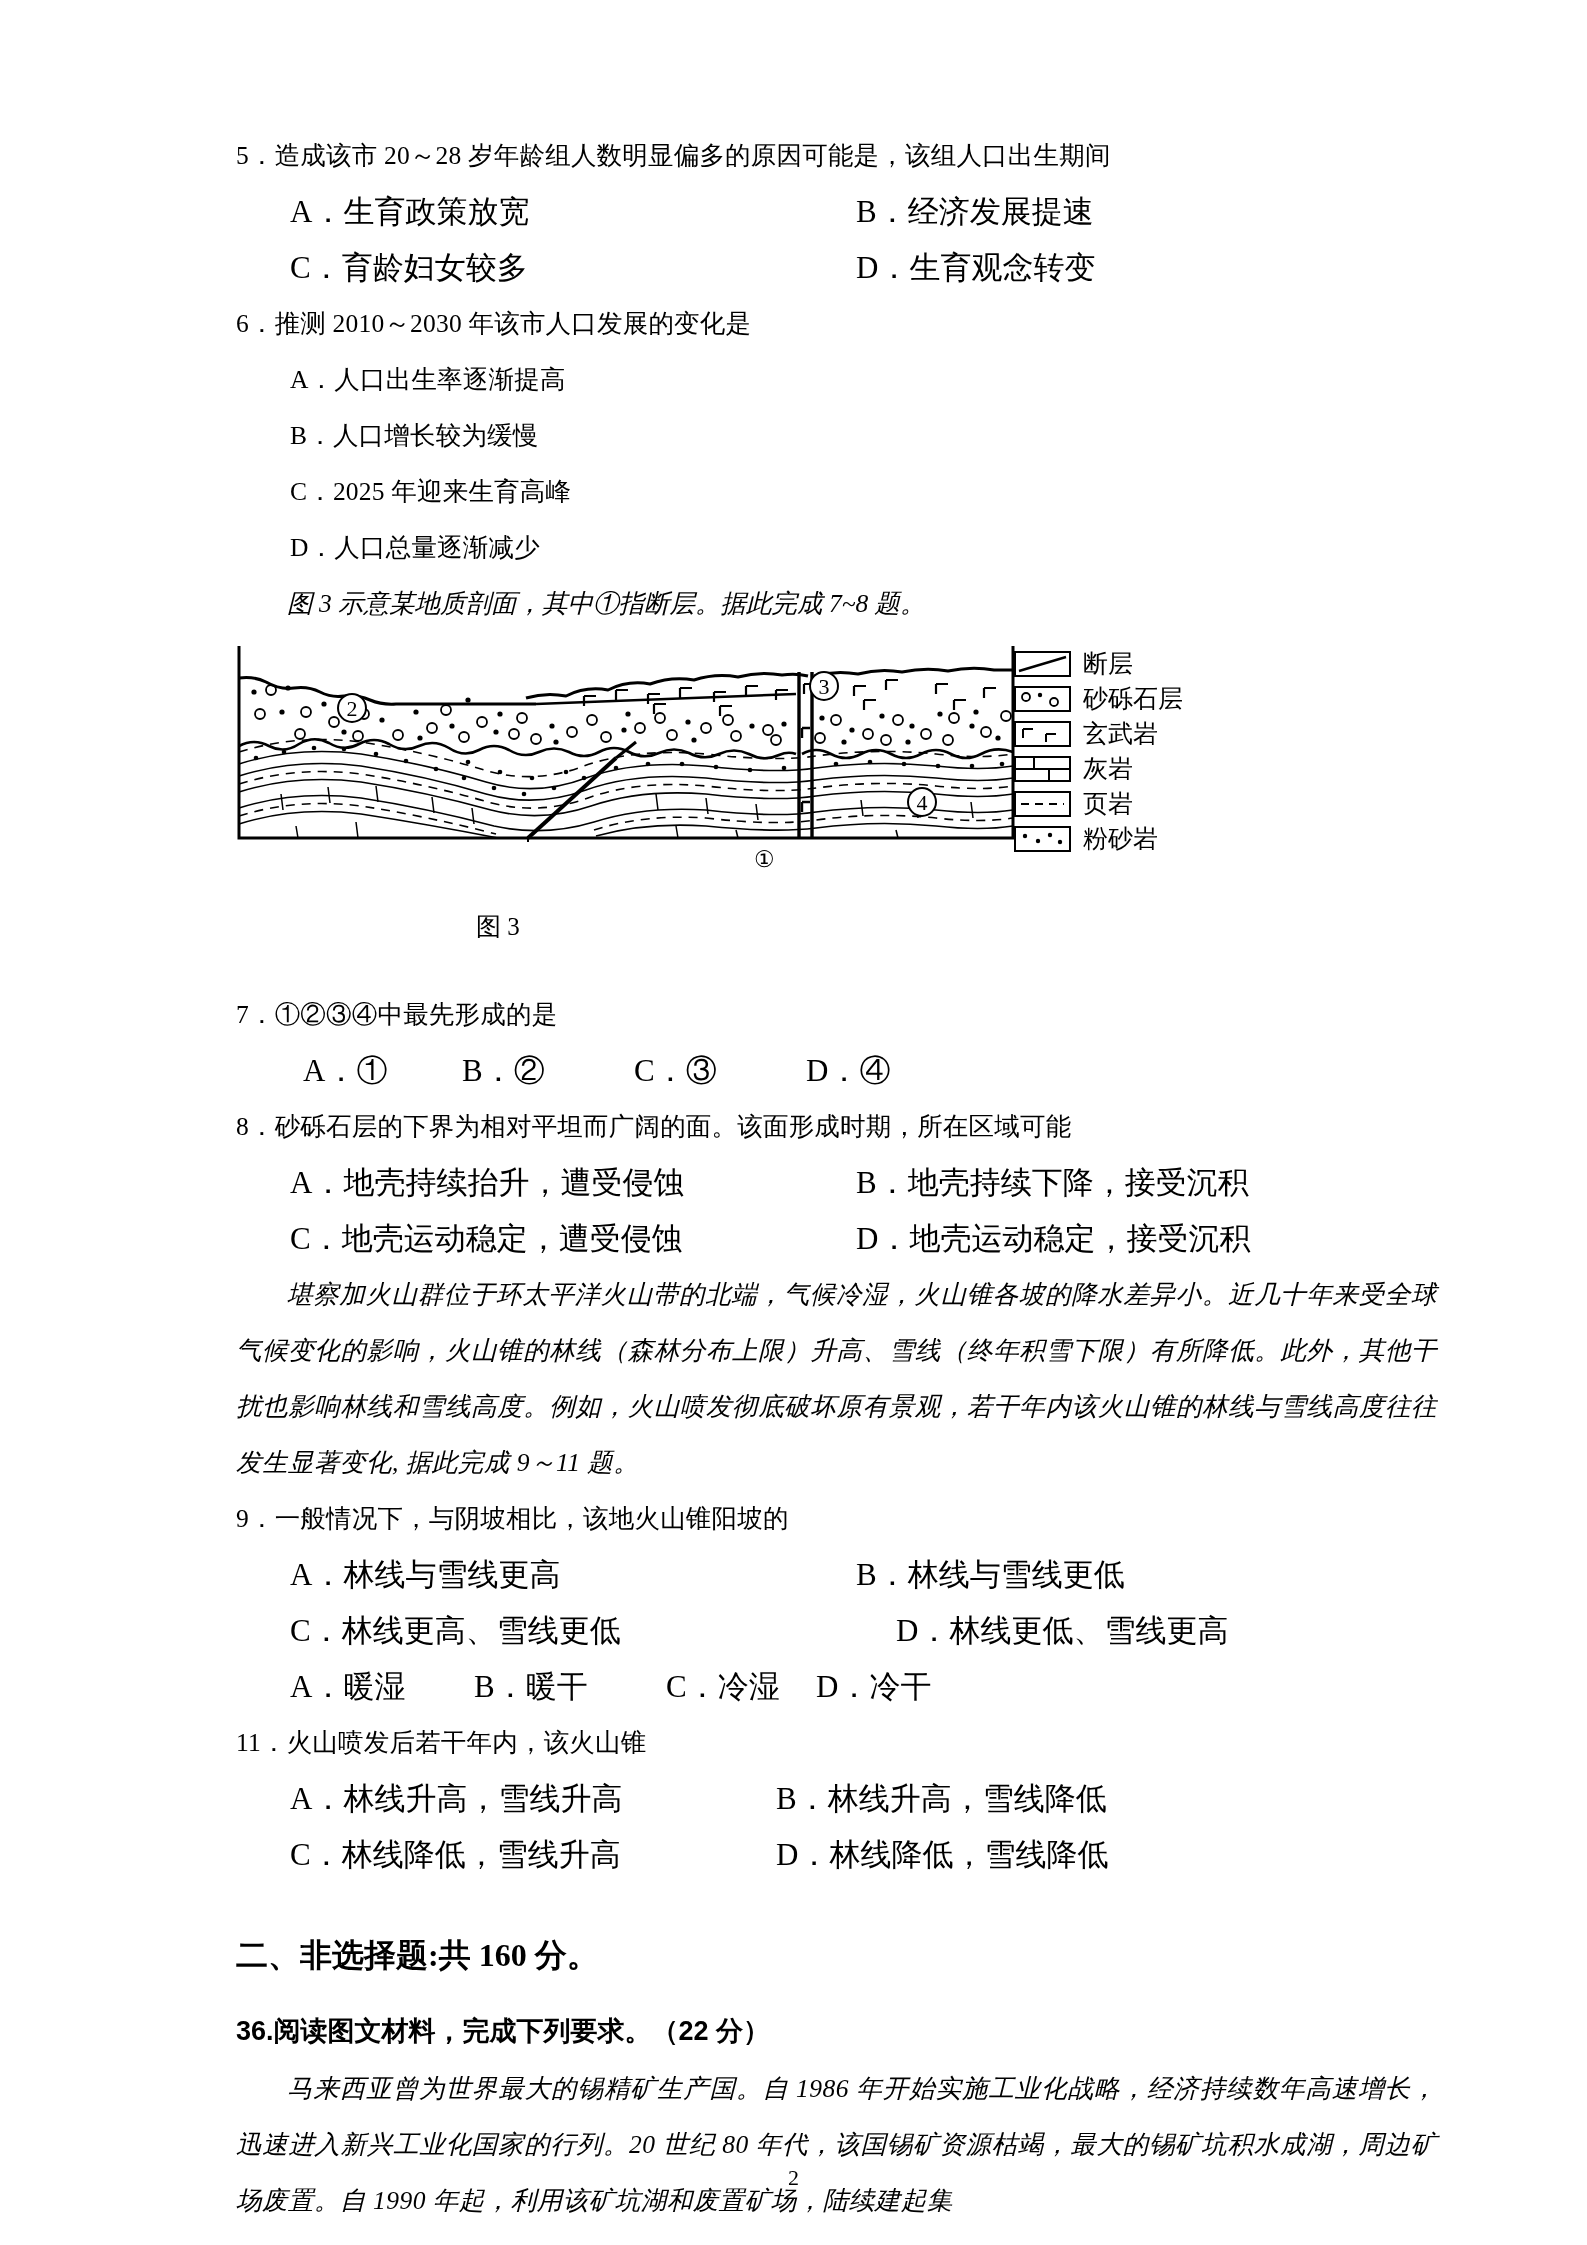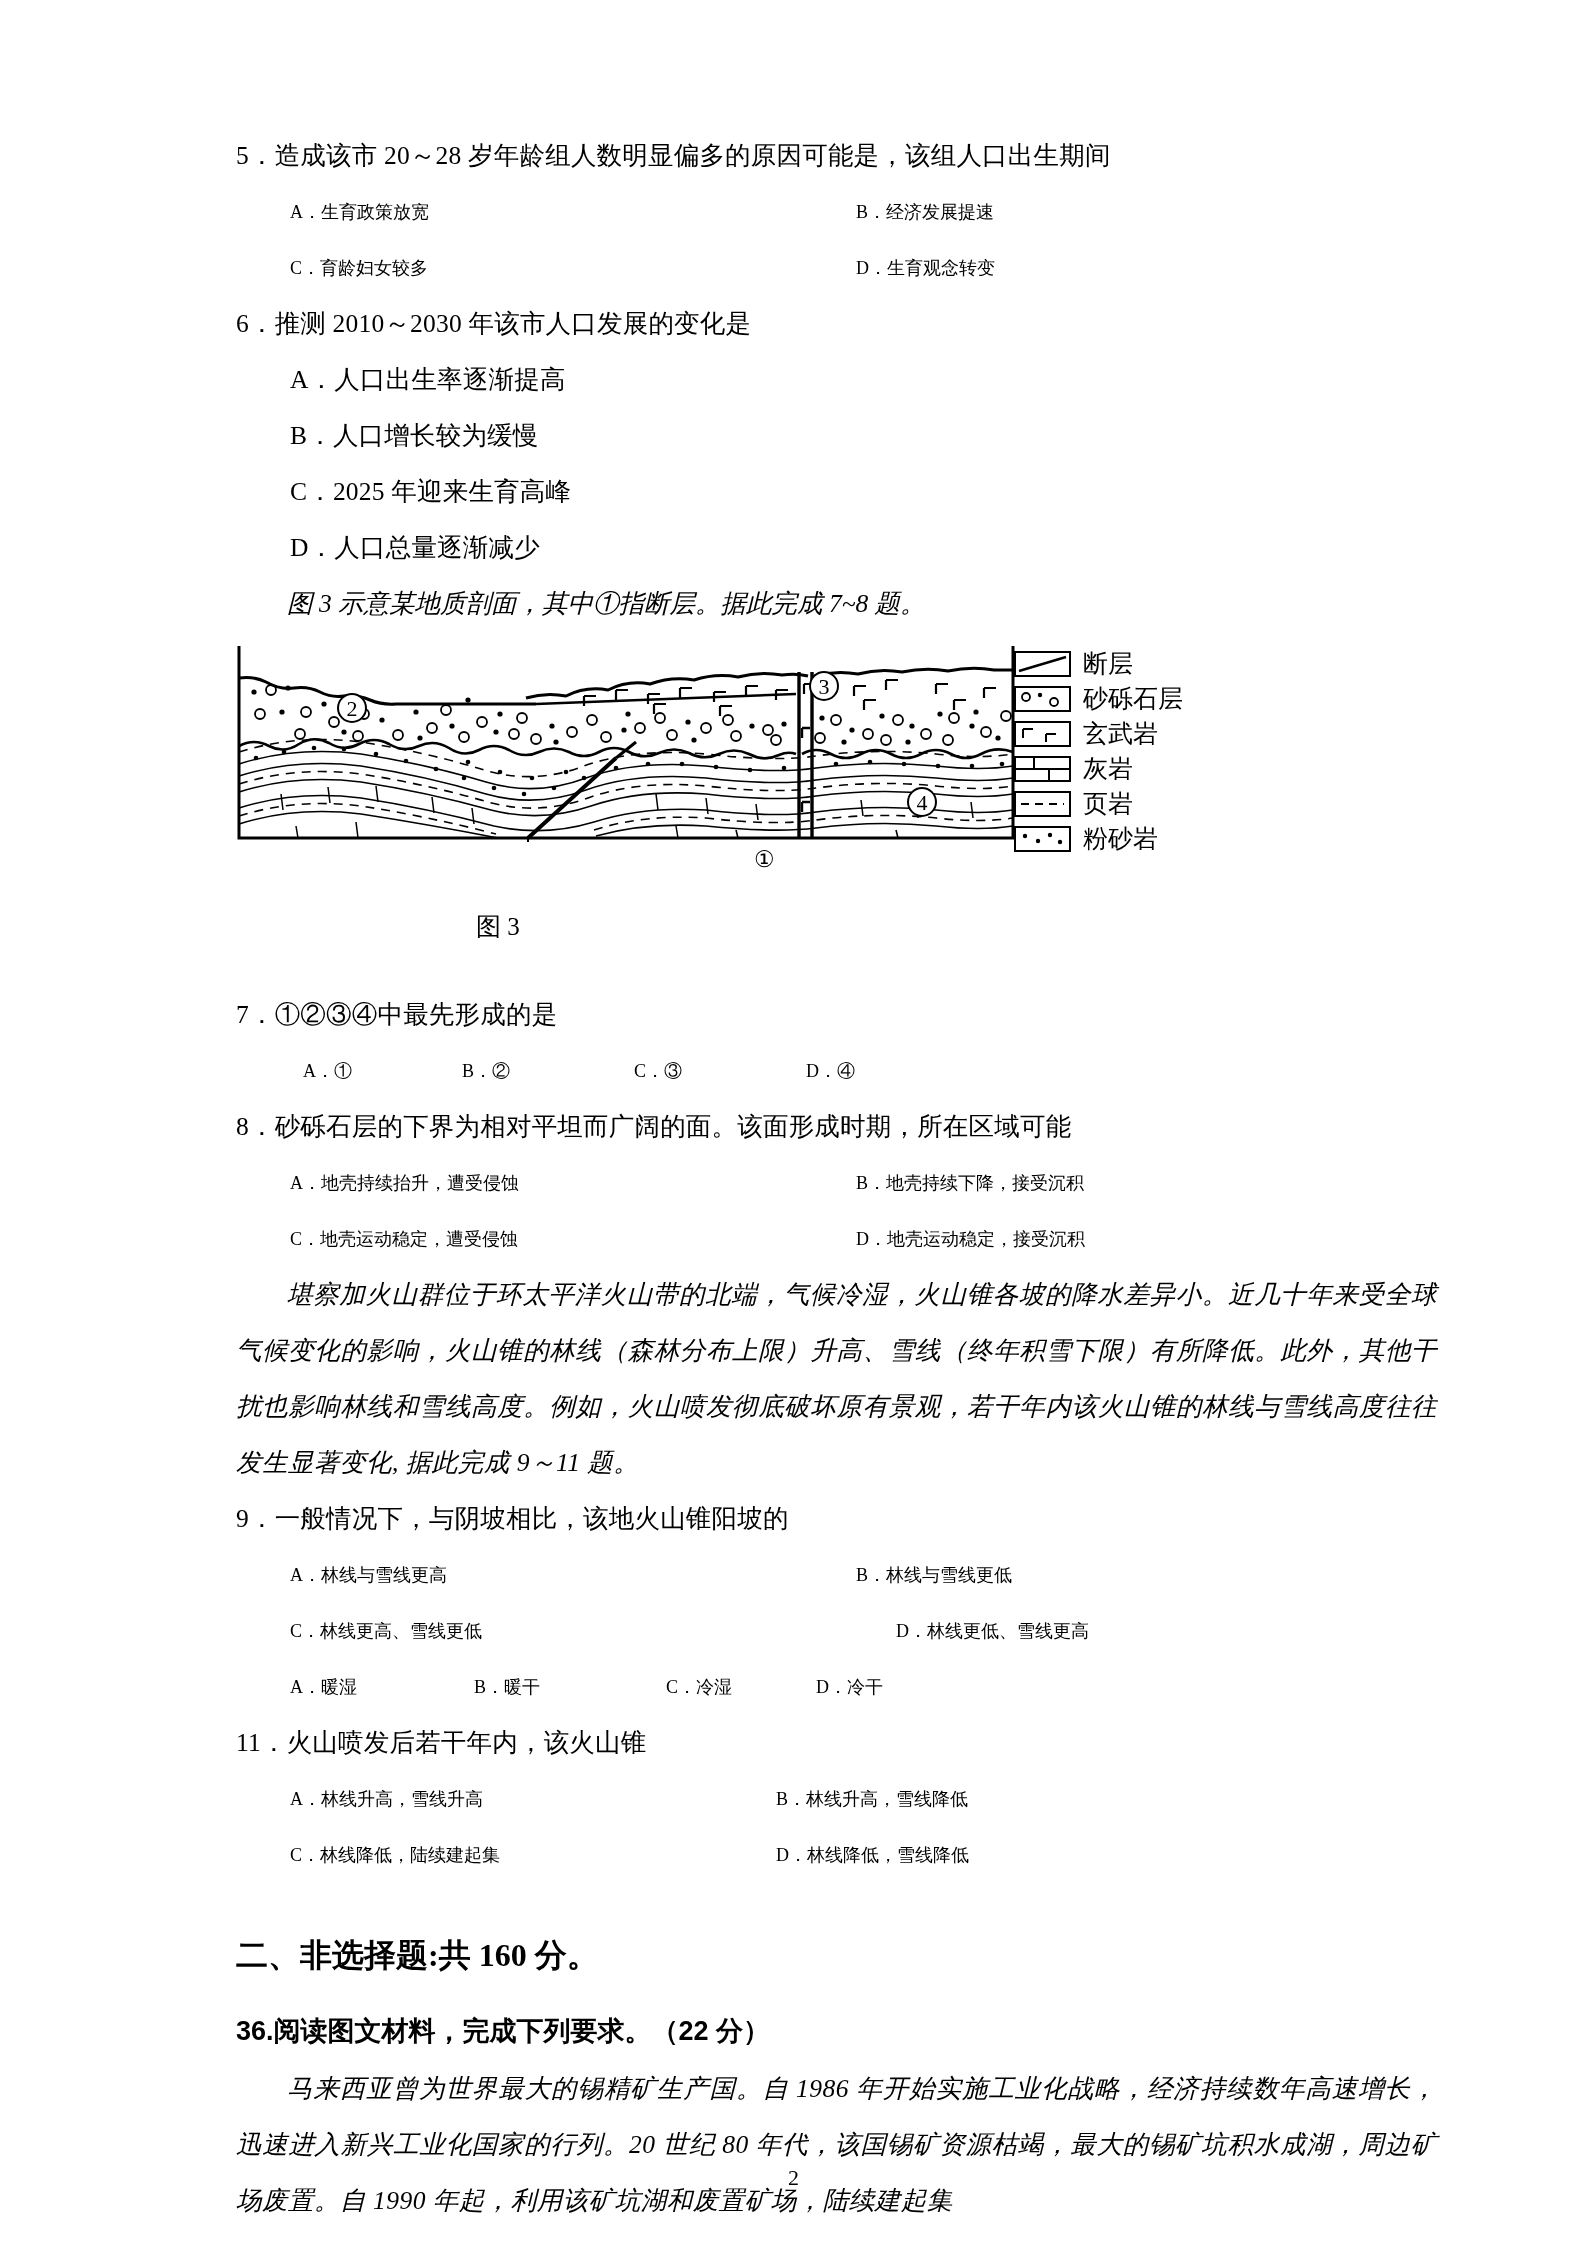--- a/index.html
+++ b/index.html
@@ -9,21 +9,21 @@
     color:#000;
     position:relative;
     overflow:hidden;
   }
   .page { position:relative; width:1587px; height:2245px; box-sizing:border-box;
           padding:128px 150px 0 236px; }
 
   
   .qline { font-size:25.5px; line-height:56px; white-space:nowrap; letter-spacing:0.2px; }
   .opts  { position:relative; height:56px; }
-  .opt   { position:absolute; font-size:18px; line-height:56px; white-space:nowrap; }
+  .opt   { position:absolute; font-size:31px; line-height:56px; white-space:nowrap; }
   .indent1 { padding-left:54px; }
 
   .opt.c1 { left:54px; }
   .opt.c2 { left:620px; }
 
   
   .opt.q4c1 { left:67px; }
   .opt.q4c2 { left:226px; }
   .opt.q4c3 { left:398px; }
   .opt.q4c4 { left:570px; }
@@ -414,21 +414,21 @@
     <span class="opt" style="left:430px">C．冷湿</span>
     <span class="opt" style="left:580px">D．冷干</span>
   </div>
 
   <div class="qline">11．火山喷发后若干年内，该火山锥</div>
   <div class="opts">
     <span class="opt c1">A．林线升高，雪线升高</span>
     <span class="opt" style="left:540px">B．林线升高，雪线降低</span>
   </div>
   <div class="opts">
-    <span class="opt c1">C．林线降低，陆续建起集</span>
+    <span class="opt c1">C．林线降低，雪线升高</span>
     <span class="opt" style="left:540px">D．林线降低，雪线降低</span>
   </div>
 
   <div class="spacer-md"></div>
 
   <div class="section-head">二、非选择题:共 160 分。</div>
   <div class="spacer-sm"></div>
   <div class="big36">36.阅读图文材料，完成下列要求。（22 分）</div>
   <div class="passage">马来西亚曾为世界最大的锡精矿生产国。自 1986 年开始实施工业化战略，经济持续数年高速增长，迅速进入新兴工业化国家的行列。20 世纪 80 年代，该国锡矿资源枯竭，最大的锡矿坑积水成湖，周边矿场废置。自 1990 年起，利用该矿坑湖和废置矿场，陆续建起集</div>
 

